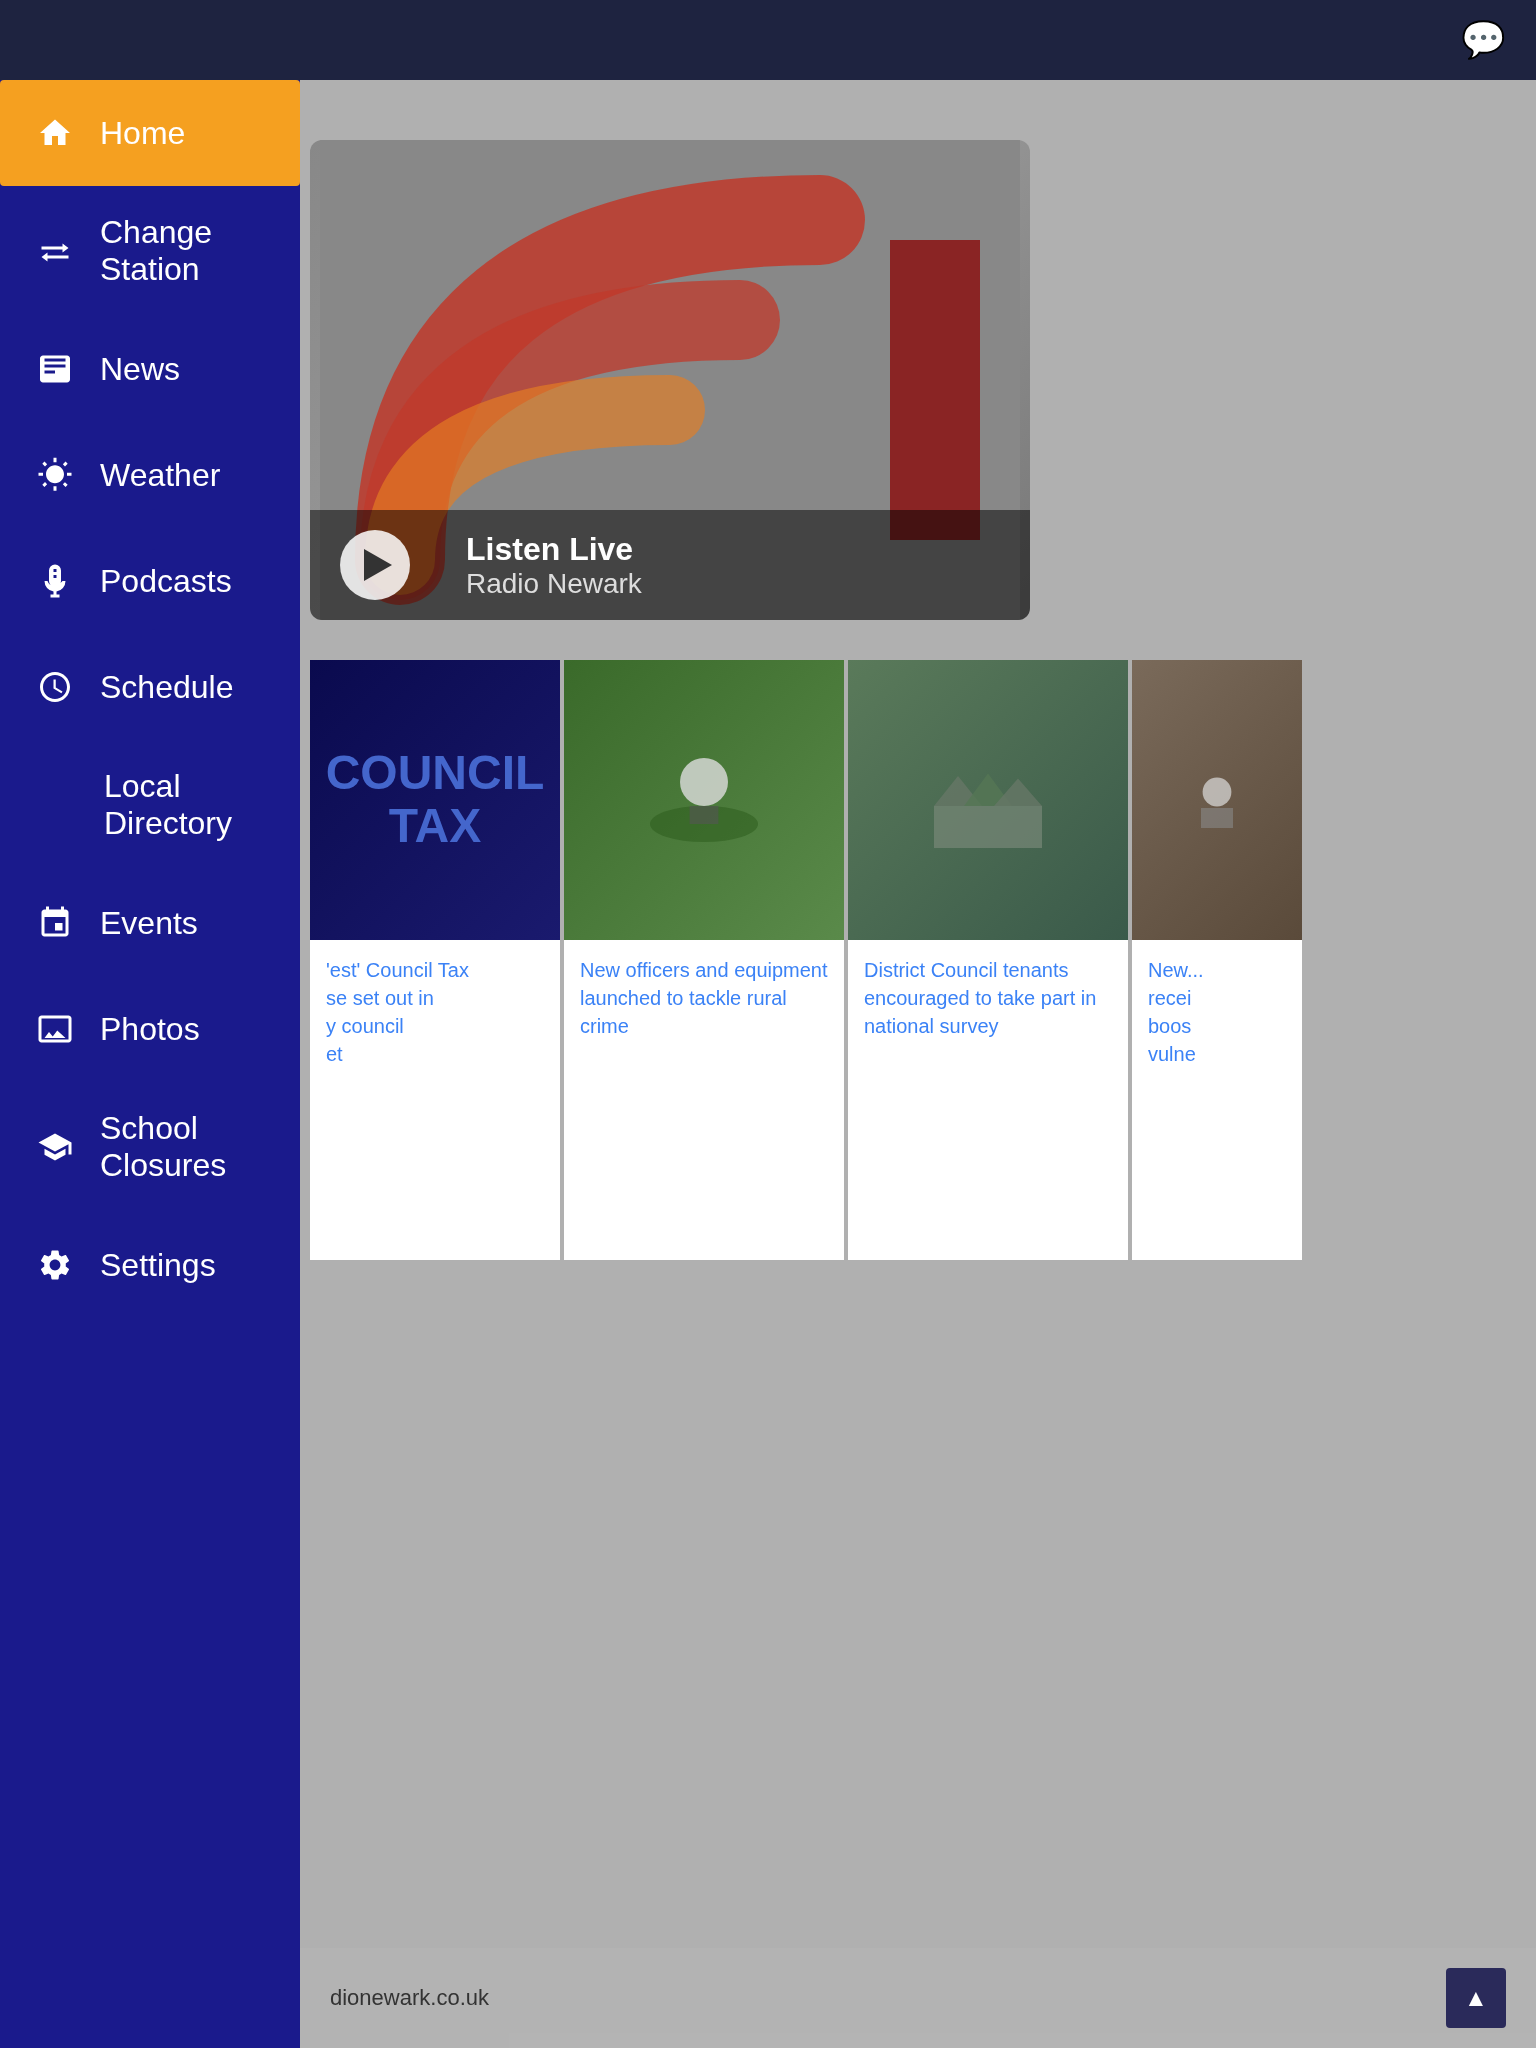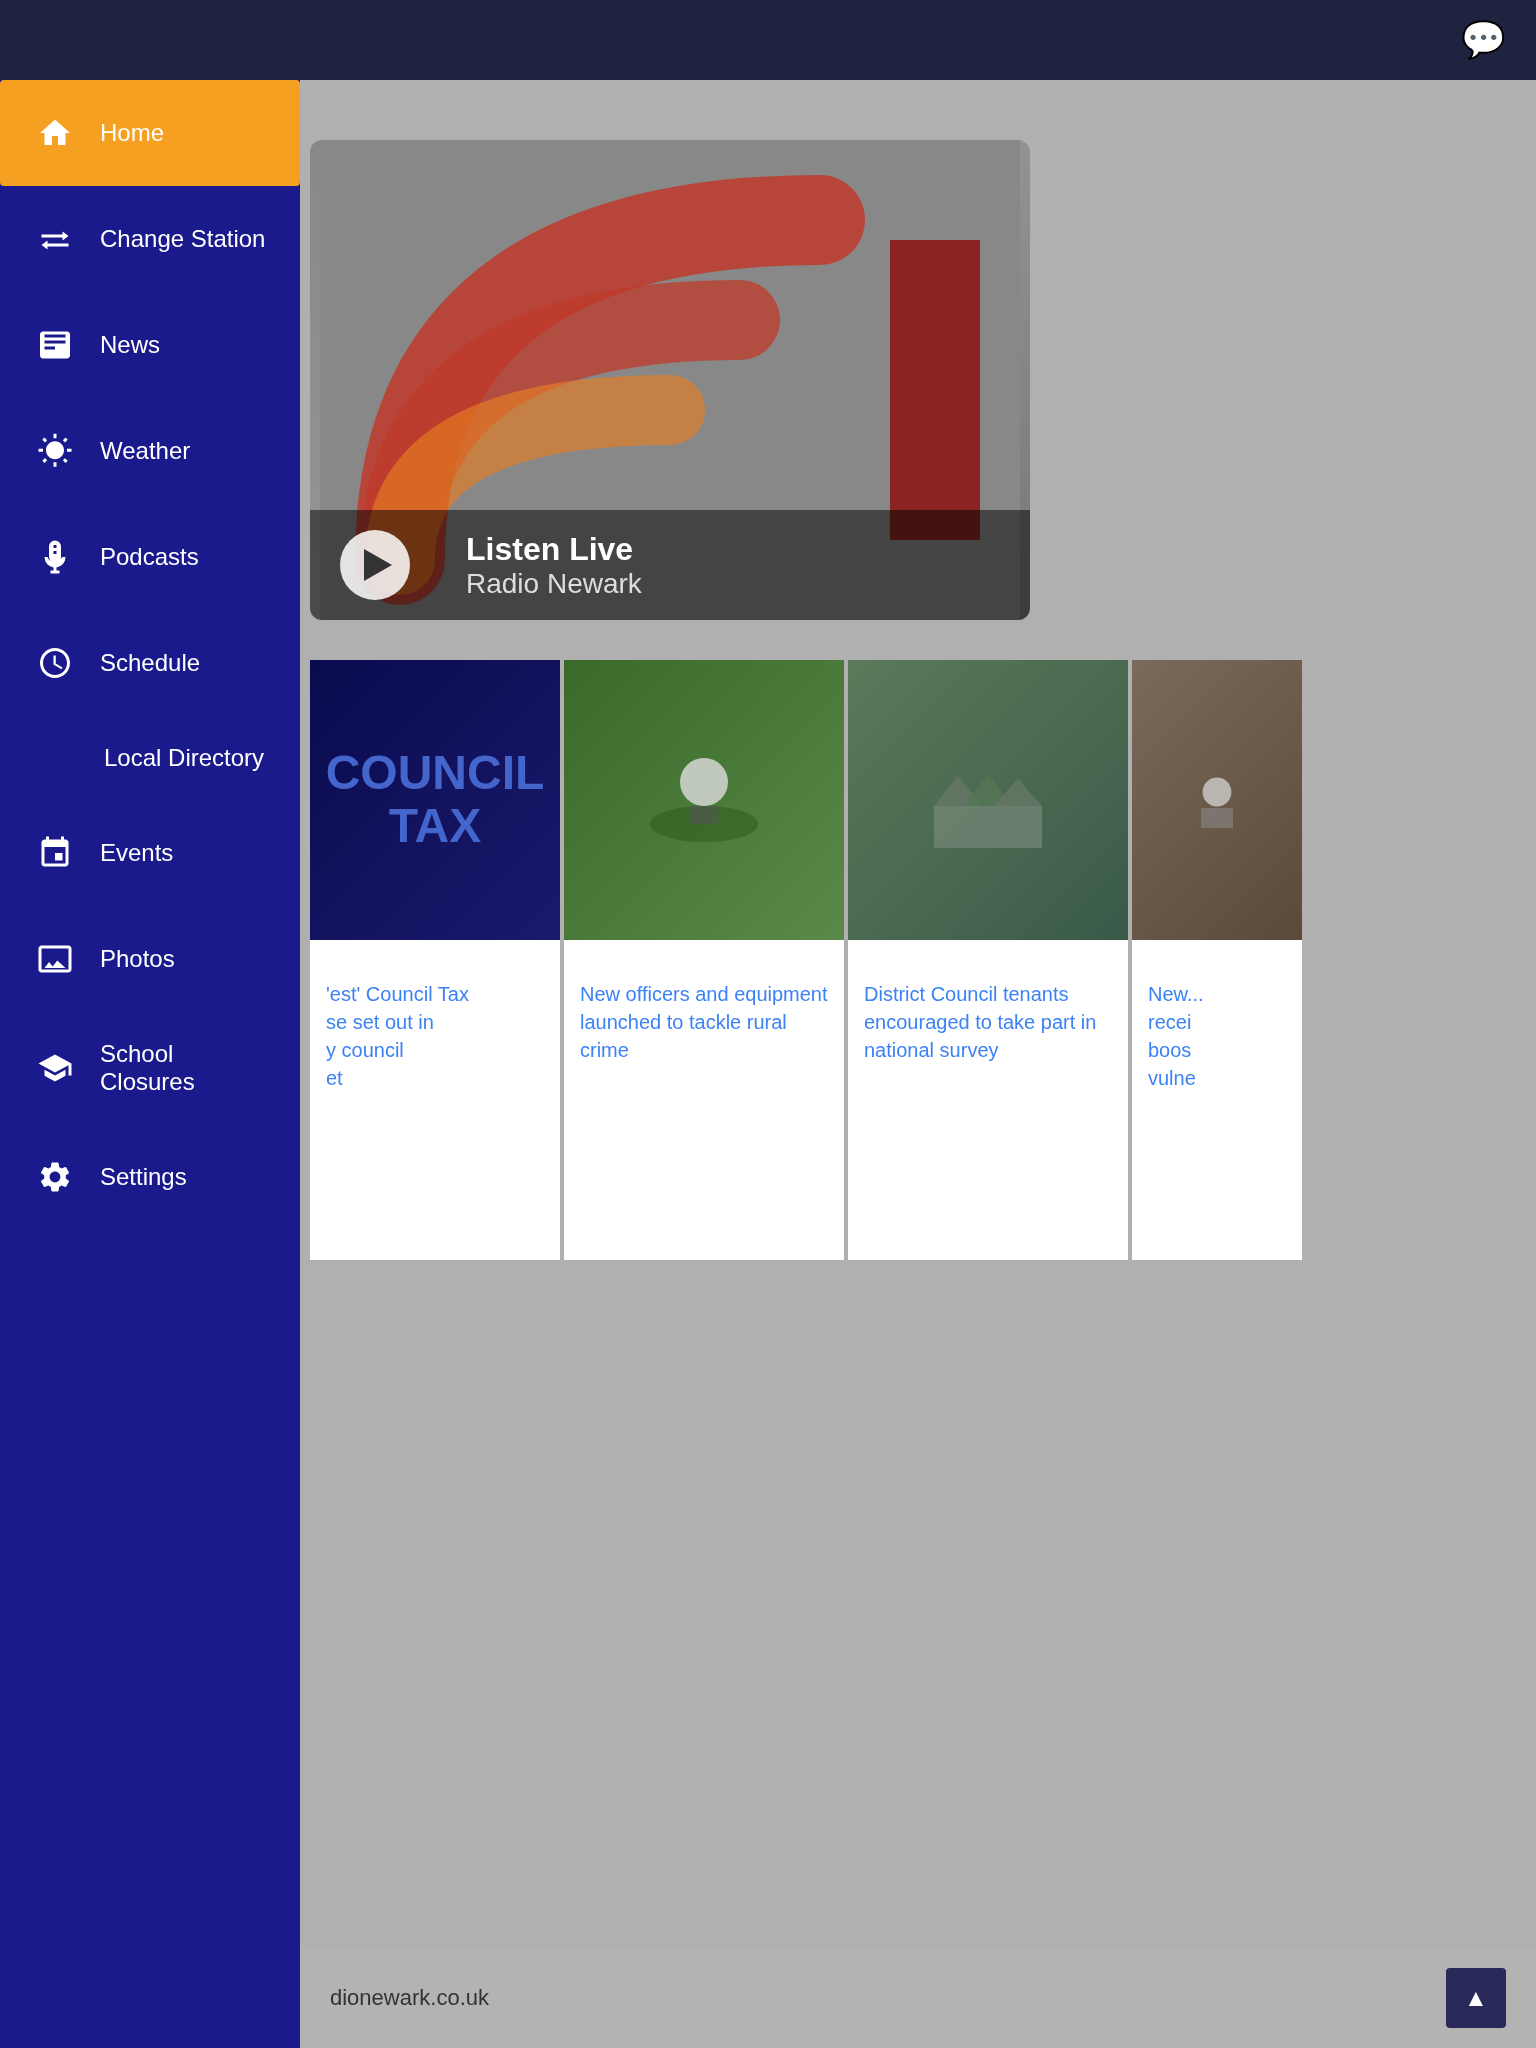--- a/index.html
+++ b/index.html
@@ -41,21 +41,21 @@
       flex-direction: column;
       padding-top: 0;
     }
 
     .sidebar-item {
       display: flex;
       align-items: center;
       padding: 28px 30px;
       color: white;
       cursor: pointer;
-      font-size: 24px;
+      font-size: 32px;
       font-weight: 400;
     }
 
     .sidebar-item.active {
       background: #f5a020;
       border-radius: 4px;
     }
 
     .sidebar-item .icon {
       width: 50px;
@@ -155,21 +155,20 @@
       flex-shrink: 0;
     }
 
     .news-card {
       width: 260px;
       background: white;
       flex-shrink: 0;
       overflow: hidden;
       display: flex;
       flex-direction: column;
-      gap: 24px;
     }
 
     .news-card:first-child {
       margin-left: 0;
     }
 
     .news-card .img-placeholder {
       width: 100%;
       height: 280px;
       overflow: hidden;

